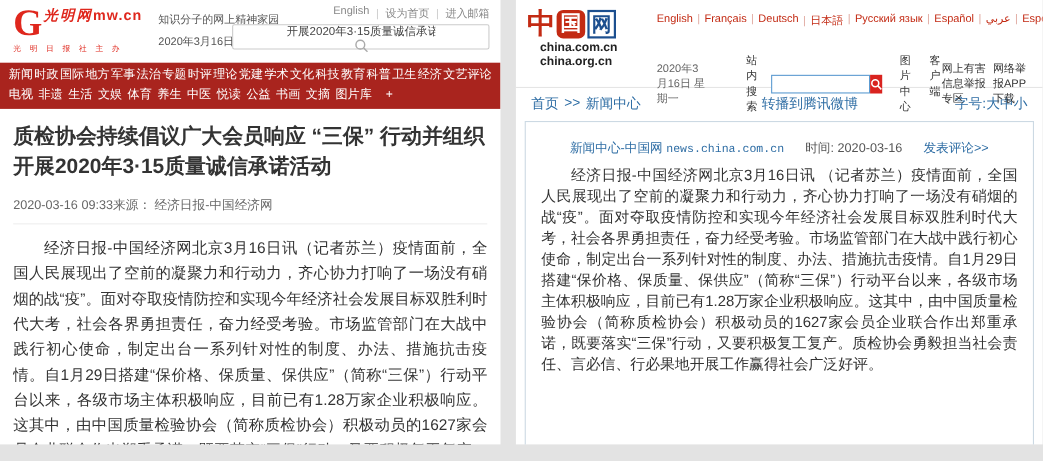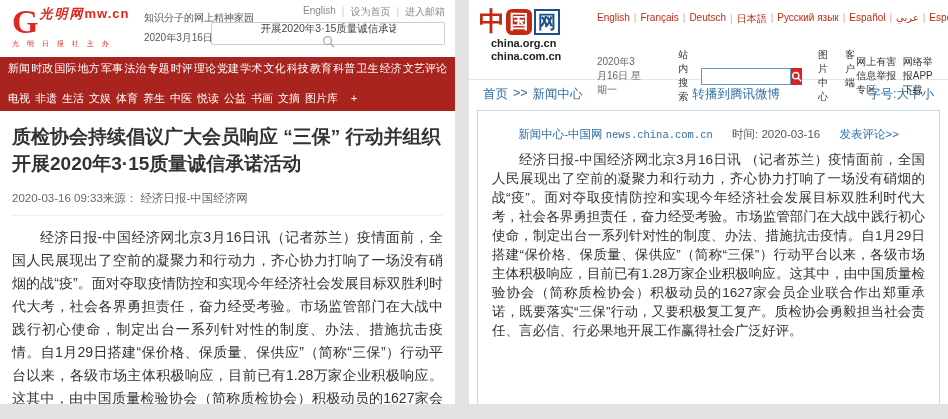--- a/index.html
+++ b/index.html
@@ -28,21 +28,21 @@
   .l-date{font-size:10px;color:#555;margin-top:6px;}
   .l-topright{position:absolute;top:5px;right:10px;font-size:10px;color:#888;display:flex;}
   .l-topright span{cursor:pointer;}
   .l-topright span + span::before{content:"|";color:#ccc;margin:0 6px;}
   .l-search{position:absolute;top:22px;right:10px;width:234px;height:23px;border:1px solid #ccc;border-radius:2px;display:flex;align-items:center;padding:0 5px;background:#fff;flex-direction:column;}
   .l-search input{flex:1;border:none;outline:none;font-size:10.5px;color:#444;background:transparent;font-family:inherit;}
   .l-search svg{flex:0 0 auto;}
   .l-nav{background:var(--gmw_nav_red);padding:4px 8px 5px;}
   .l-nav ul{list-style:none;display:flex;}
   .l-nav-row1{justify-content:space-between;}
-  .l-nav-row2{gap:5px;margin-top:15px;}
+  .l-nav-row2{gap:5px;margin-top:3px;}
   .l-nav li{color:#fff;font-size:11px;line-height:15px;white-space:nowrap;cursor:pointer;min-width:22px;text-align:center;}
   .l-article{padding:12px 12px 0 12px;}
   .l-title{font-size:19px;font-weight:bold;color:#333;line-height:27px;}
   .l-meta{font-size:11.5px;color:var(--text_gray);margin-top:14px;padding-bottom:9px;border-bottom:1px solid #eee;}
   .l-body{margin-top:10px;font-size:14px;line-height:23px;text-align:justify;text-indent:2em;color:#333;}
 
   
   .r-header{position:relative;height:80px;padding:6px 10px 0 10px;border-bottom:1px solid #e5e5e5;}
   .cn-logo{display:inline-flex;align-items:center;margin-top:2px;}
   .cn-zhong{font-size:26px;font-weight:bold;color:var(--china_link_red);font-family:"Liberation Serif",serif;line-height:28px;}
@@ -159,22 +159,22 @@
 
 <div class="page page-right">
   <div class="r-header">
     <div>
       <div class="cn-logo">
         <span class="cn-zhong">中</span>
         <span class="cn-guo">国</span>
         <span class="cn-wang">网</span>
       </div>
       <div class="cn-domains">
+        <div>china.com.cn</div>
         <div>china.org.cn</div>
-        <div>china.com.cn</div>
       </div>
     </div>
     <div class="r-langs">
       <span>English</span>
       <span>Français</span>
       <span>Deutsch</span>
       <span>日本語</span>
       <span>Русский язык</span>
       <span>Español</span>
       <span>عربي</span>

